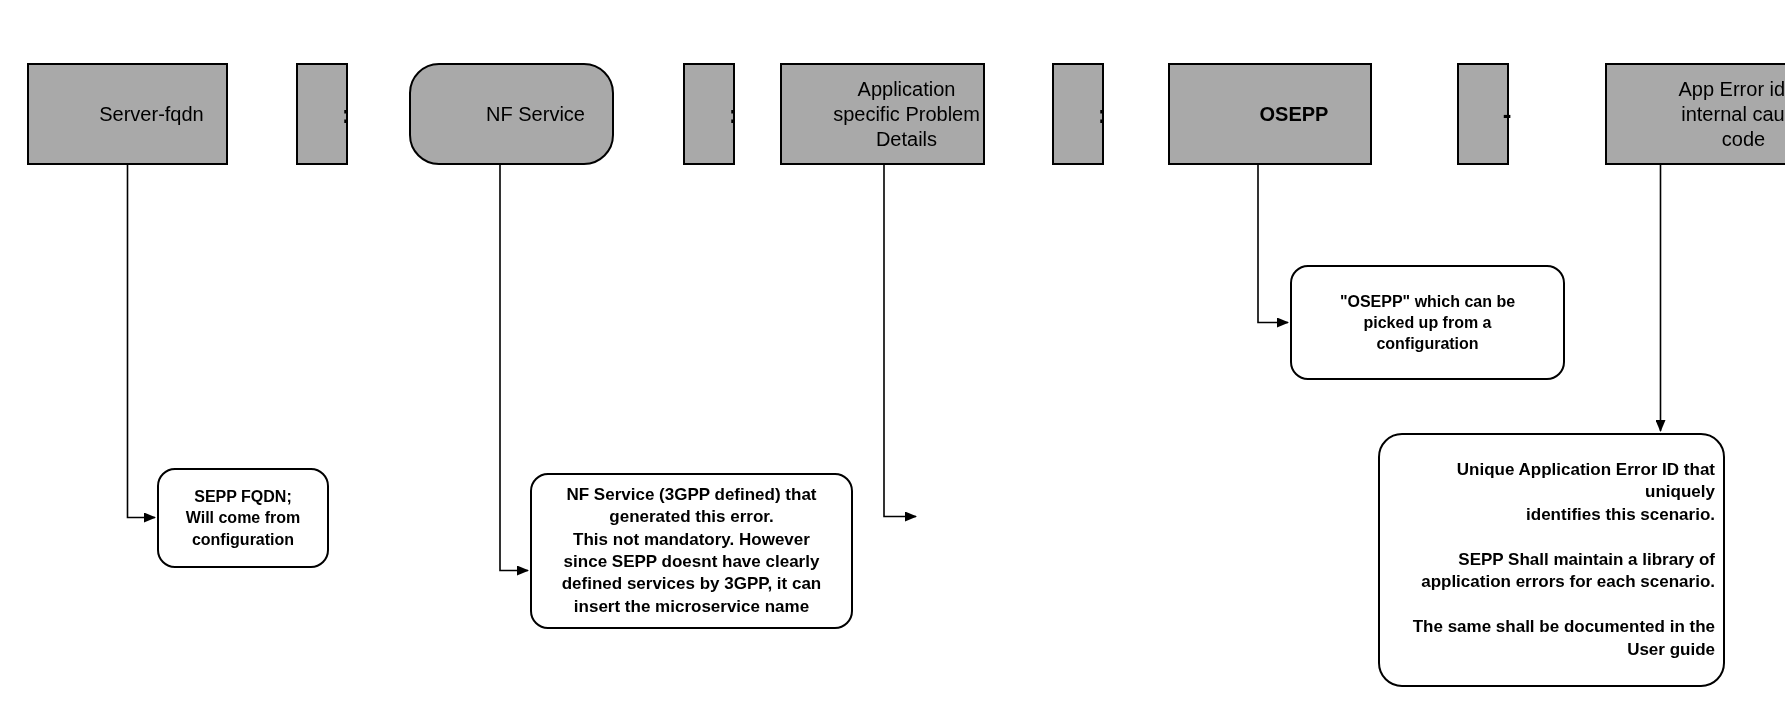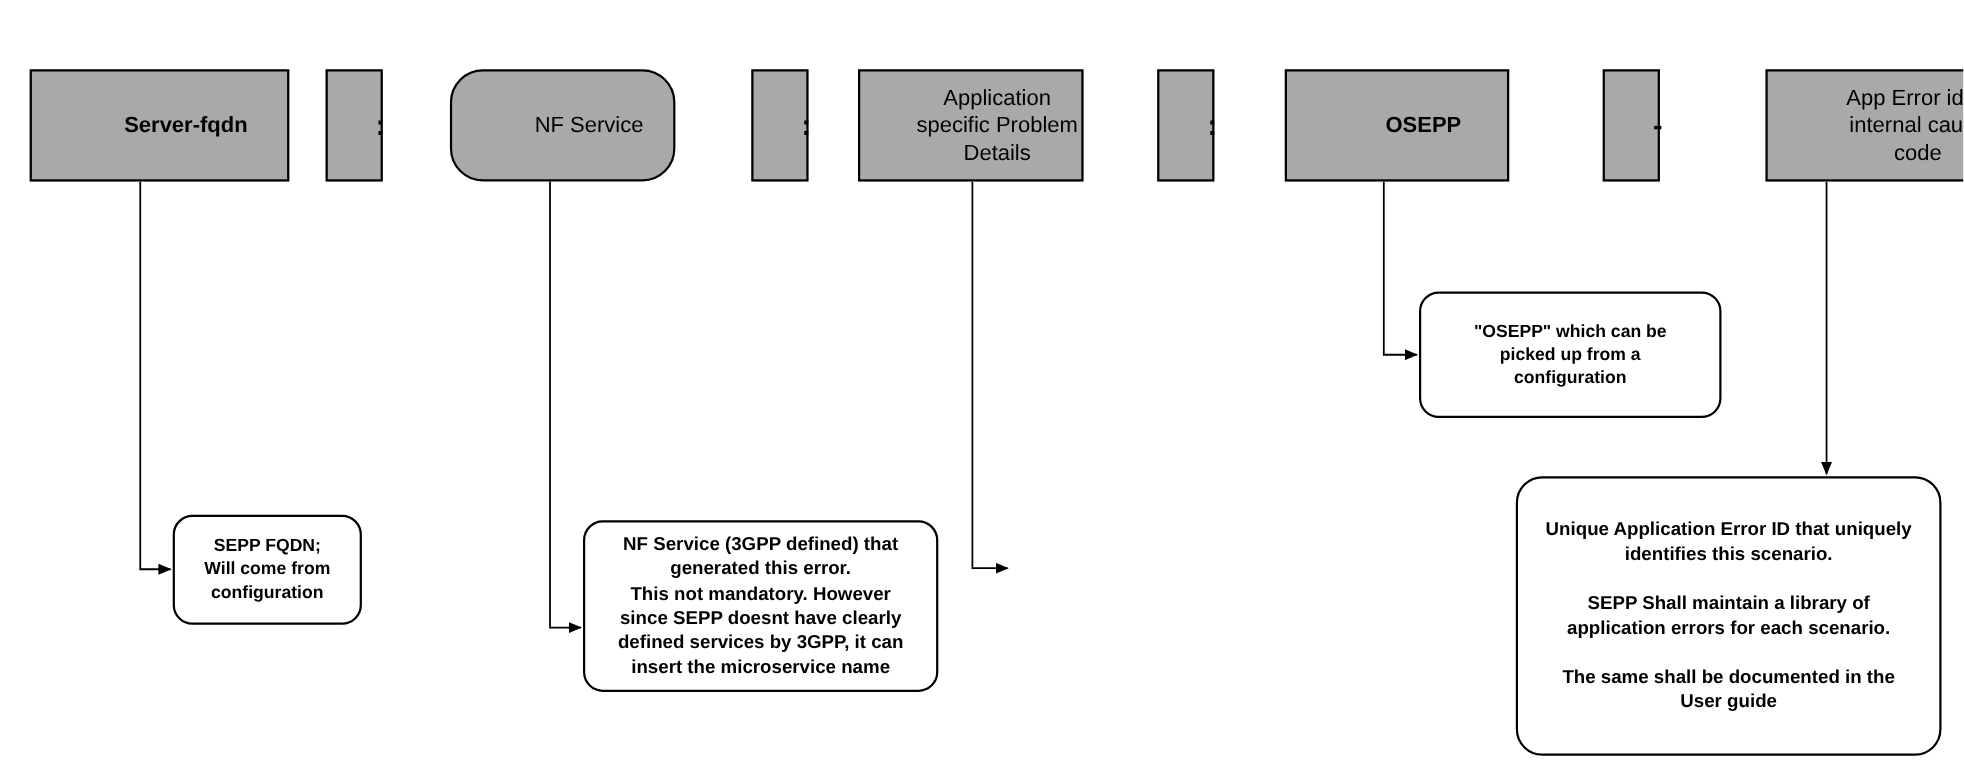--- a/index.html
+++ b/index.html
@@ -45,21 +45,21 @@
         <path class="head" d="M0,0 L12,5 L0,10 Z"></path>
       </marker>
     </defs>
     <path class="link" d="M127.5,165 L127.5,517.5 L155,517.5" marker-end="url(#ah)"></path>
     <path class="link" d="M500,165 L500,570.5 L528,570.5" marker-end="url(#ah)"></path>
     <path class="link" d="M884,165 L884,516.5 L916,516.5" marker-end="url(#ah)"></path>
     <path class="link" d="M1258,165 L1258,322.5 L1288,322.5" marker-end="url(#ah)"></path>
     <path class="link" d="M1660.5,165 L1660.5,431" marker-end="url(#ah)"></path>
   </svg>
 
-  <div class="node" style="left:27px;width:236px;font-weight:bold;">Server-fqdn</div>
+  <div class="node" style="left:27px;width:201px;">Server-fqdn</div>
   <div class="node sep" style="left:296px;width:32px;">:</div>
   <div class="node" style="left:409px;width:205px;border-radius:30px;">NF Service</div>
   <div class="node sep" style="left:683px;width:32px;">:</div>
   <div class="node" style="left:780px;width:205px;">Application
 specific Problem
 Details</div>
   <div class="node sep" style="left:1052px;width:32px;">:</div>
   <div class="node bold" style="left:1168px;width:204px;">OSEPP</div>
   <div class="node sep" style="left:1457px;width:34px;">-</div>
   <div class="node" style="left:1605px;width:229px;">App Error id or
@@ -71,21 +71,21 @@
 configuration</div>
   <div class="callout" style="left:530px;top:473px;width:323px;height:156px;">NF Service (3GPP defined)  that
 generated this error.
 This not mandatory. However
 since SEPP doesnt have clearly
 defined services by 3GPP, it can
 insert the microservice name</div>
   <div class="callout" style="left:1290px;top:265px;width:275px;height:115px;font-size:16px;">"OSEPP" which can be
 picked up from a
 configuration</div>
-  <div class="callout" style="left:1378px;top:433px;width:387px;height:254px;border-radius:24px;">Unique Application Error ID that uniquely
+  <div class="callout" style="left:1378px;top:433px;width:347px;height:254px;border-radius:24px;text-align:right;">Unique Application Error ID that uniquely
 identifies this scenario.
 
 SEPP Shall maintain a library of
 application errors for each scenario.
 
 The same shall be documented in the
 User guide</div>
 
 </div>
 

